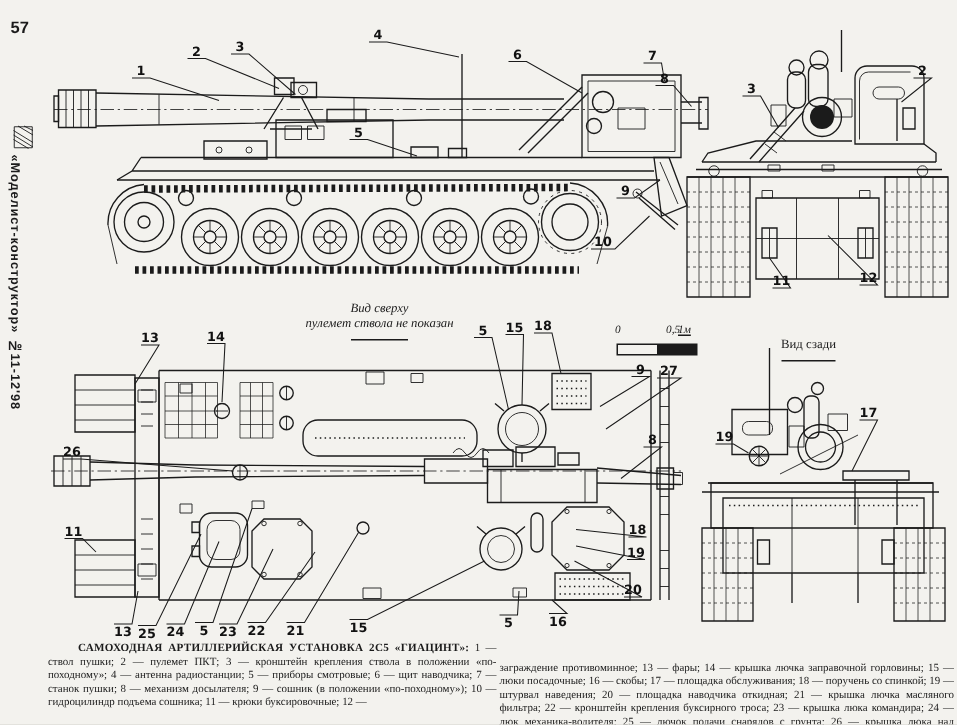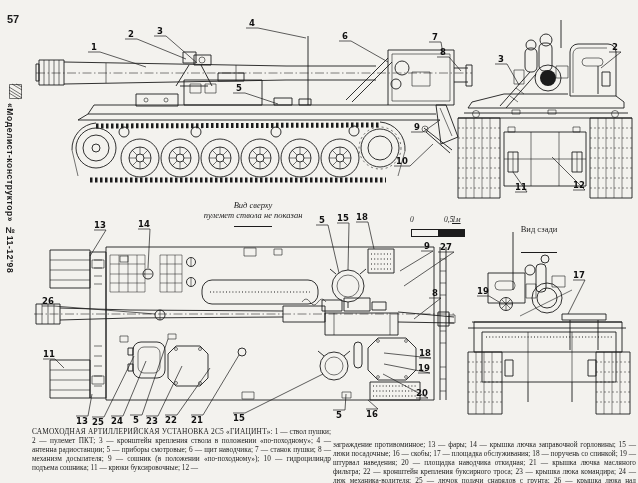--- a/index.html
+++ b/index.html
@@ -23,36 +23,36 @@
                font-weight:bold;font-size:11px;}
   #mag-title{position:absolute;left:5px;top:103px;writing-mode:vertical-rl;
              font-family:"Liberation Sans",sans-serif;font-weight:bold;font-size:8.5px;
              letter-spacing:0.6px;white-space:nowrap;}
   #mag-logo{position:absolute;left:9px;top:84px;}
 
   .caption{position:absolute;font-style:italic;font-size:8.5px;text-align:center;}
   #topview-caption{left:140px;top:200px;width:226px;line-height:10px;}
   #topview-caption .u{border-bottom:0.8px solid #1b1b1b;padding-bottom:16px;}
   #rearview-caption{left:504px;top:224px;width:70px;font-style:normal;font-size:8.5px;}
-  #rearview-caption .u{border-bottom:0.8px solid #1b1b1b;padding-bottom:18px;}
+  #rearview-caption .u{border-bottom:0.8px solid #1b1b1b;padding-bottom:6px;}
 
   #scalebar{position:absolute;left:406px;top:215px;width:62px;height:24px;}
   #scalebar .lbls{position:absolute;top:0;left:0;width:60px;font-style:italic;font-size:7.5px;}
   #scalebar .l0{position:absolute;left:4px;}
   #scalebar .l1{position:absolute;left:20px;margin-left:18px;}
   #scalebar .l2{position:absolute;left:46px;text-decoration:underline;}
   #scalebar .bar{position:absolute;left:5px;top:14px;width:52px;height:6px;
                  border:0.9px solid #1b1b1b;}
   #scalebar .half{position:absolute;right:0;top:0;width:50%;height:100%;background:#1b1b1b;}
 
   #legend{position:absolute;left:32px;top:427px;width:604px;font-size:7.3px;line-height:9px;
           text-align:justify;}
   #legend .colL{position:absolute;left:0;top:0;width:299px;}
   #legend .colR{position:absolute;left:301px;top:13px;width:303px;}
-  #legend .ttl{font-weight:normal;font-size:7.4px;letter-spacing:0.2px;}
+  #legend .ttl{font-weight:bold;font-size:7.4px;letter-spacing:0.2px;margin-left:20px;}
 </style>
 </head>
 <body>
 
 <div id="page">
 
   <div id="sidebar">
     <div id="page-number">57</div>
     <svg id="mag-logo" width="13" height="15" viewBox="0 0 13 15">
       <rect x="0.5" y="0.5" width="12" height="14" class="thin"></rect>

